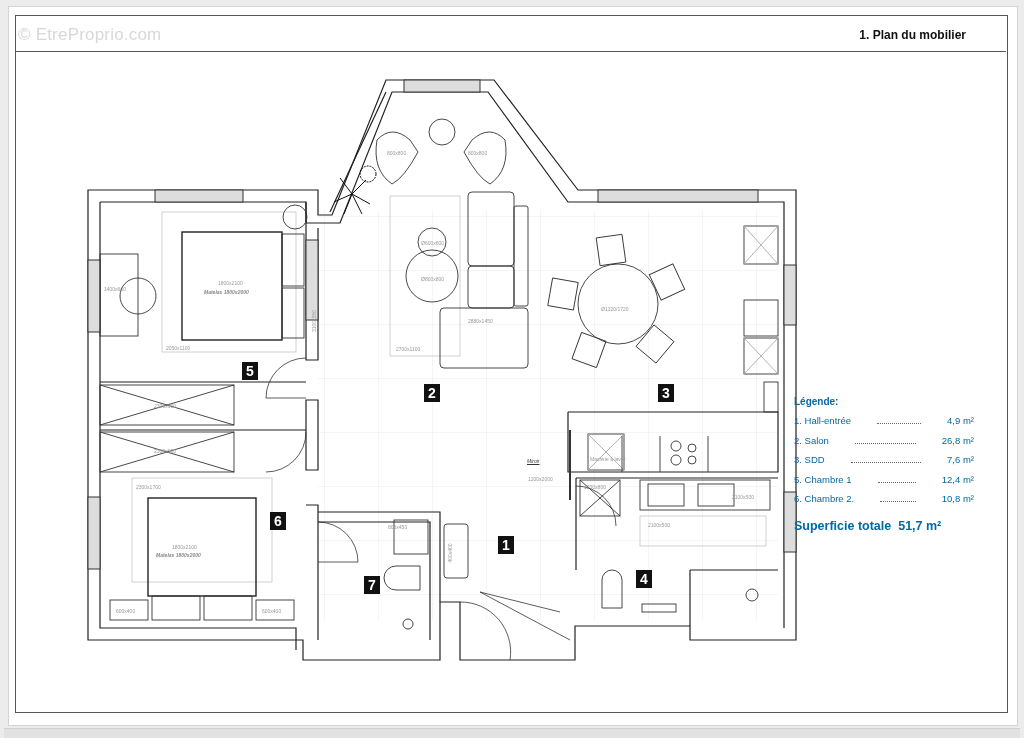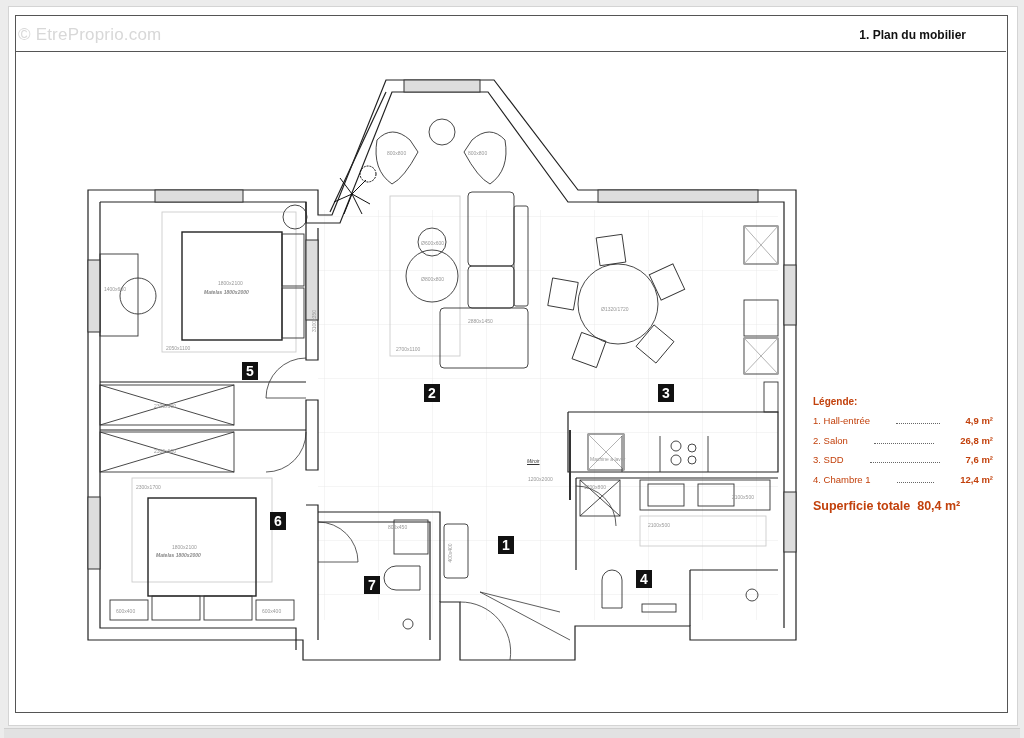--- a/index.html
+++ b/index.html
@@ -4,26 +4,26 @@
 <style>
   html, body { margin:0; padding:0; }
   body { width:1024px; height:738px; background:#ececec; position:relative; overflow:hidden; font-family:"Liberation Sans", sans-serif; }
   .sheet { position:absolute; left:8px; top:6px; width:1008px; height:718px; background:#fff; border:1px solid #d4d4d4; }
   .frame { position:absolute; left:15px; top:15px; width:991px; height:696px; border:1px solid #555; background:#fff; }
   .header { position:absolute; left:15px; top:15px; width:991px; height:36px; border-bottom:1px solid #555; }
   .watermark { position:absolute; left:18px; top:25px; font-size:17px; color:#d8d8d8; letter-spacing:0.2px; }
   .plan-title { position:absolute; right:58px; top:28px; font-size:12px; font-weight:bold; color:#111; }
   .bottom-strip { position:absolute; left:4px; top:728px; width:1016px; height:10px; background:#e2e2e2; border-top:1px solid #cfcfcf; }
   svg.plan { position:absolute; left:0; top:0; }
-  .legend { position:absolute; left:813px; top:396px; width:180px; color:#c2410c; }
+  .legend { position:absolute; left:794px; top:396px; width:180px; color:#0369a1; }
   .legend-title { font-size:10px; font-weight:bold; margin-bottom:8px; }
   .legend-row { display:flex; align-items:baseline; font-size:9.5px; height:19.5px;gap:24px; }
   .legend-row .lbl { white-space:nowrap; }
   .legend-row .dots { flex:1; border-bottom:1px dotted #666; margin:0 2px 3px 2px; }
-  .legend-row .val { font-weight:bold; white-space:nowrap; }
+  .legend-row .val { font-weight:normal; white-space:nowrap; }
   .total { font-size:12.5px; font-weight:bold; margin-top:6px; white-space:nowrap; }
   .num { position:absolute; width:16px; height:18px; background:#111; color:#fff; font-weight:bold; font-size:14px; text-align:center; line-height:18px; }
   .dim { position:absolute; font-size:5px; color:#999; white-space:nowrap; }
   .dim-b { position:absolute; font-size:5px; color:#888; font-weight:bold; white-space:nowrap; font-style:italic; }
   .note { position:absolute; font-size:5px; color:#333; font-style:italic; text-decoration:underline; }
 </style>
 </head>
 <body>
 
 <div class="sheet"></div>
@@ -217,23 +217,28 @@
     <span class="lbl">2. Salon</span>
       <span class="dots"></span>
       <span class="val">26,8 m²</span>
   </div>
   <div class="legend-row">
     <span class="lbl">3. SDD</span>
       <span class="dots"></span>
       <span class="val">7,6 m²</span>
   </div>
   <div class="legend-row">
-    <span class="lbl">4. Chambre 1</span>
+    <span class="lbl">5. Chambre 1</span>
       <span class="dots"></span>
       <span class="val">12,4 m²</span>
+  </div>
+  <div class="legend-row">
+    <span class="lbl">6. Chambre 2.</span>
+      <span class="dots"></span>
+      <span class="val">10,8 m²</span>
   </div>
   <div class="total">
     <span>Superficie totale</span>&nbsp;
-    <span>80,4 m²</span>
+    <span>51,7 m²</span>
   </div>
 </div>
 
 <div class="bottom-strip"></div>
 
 </body></html>

